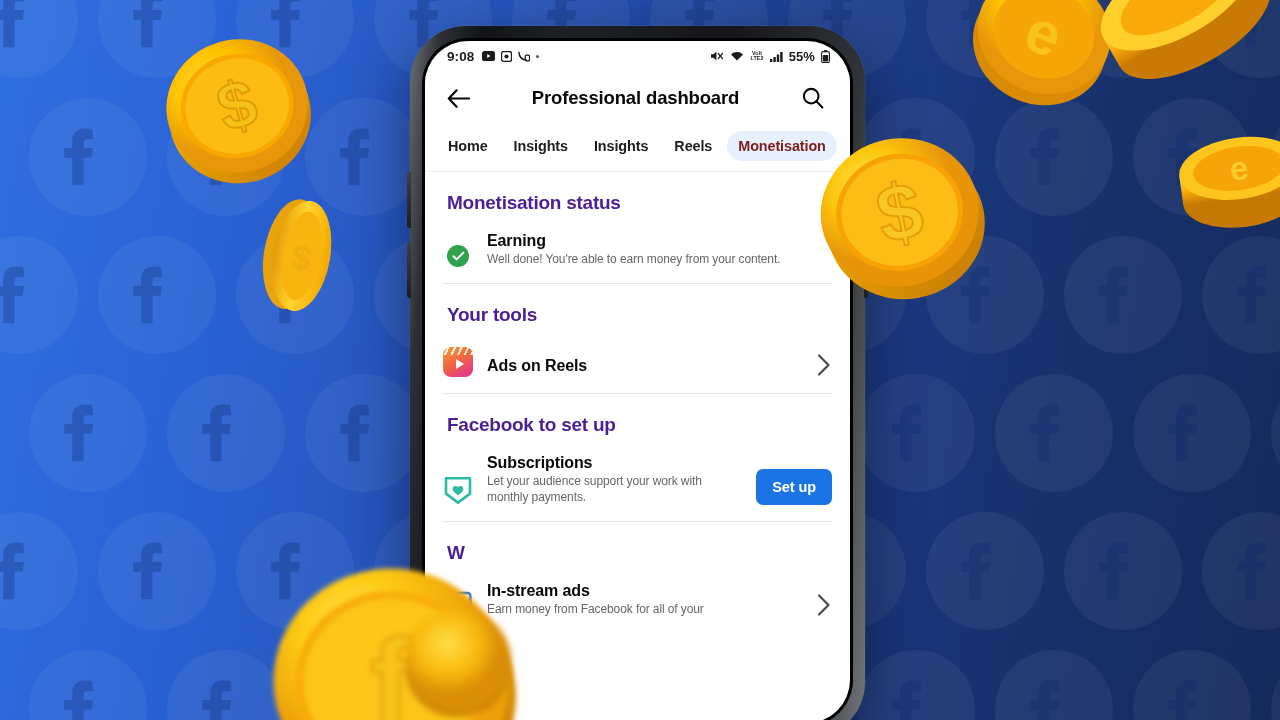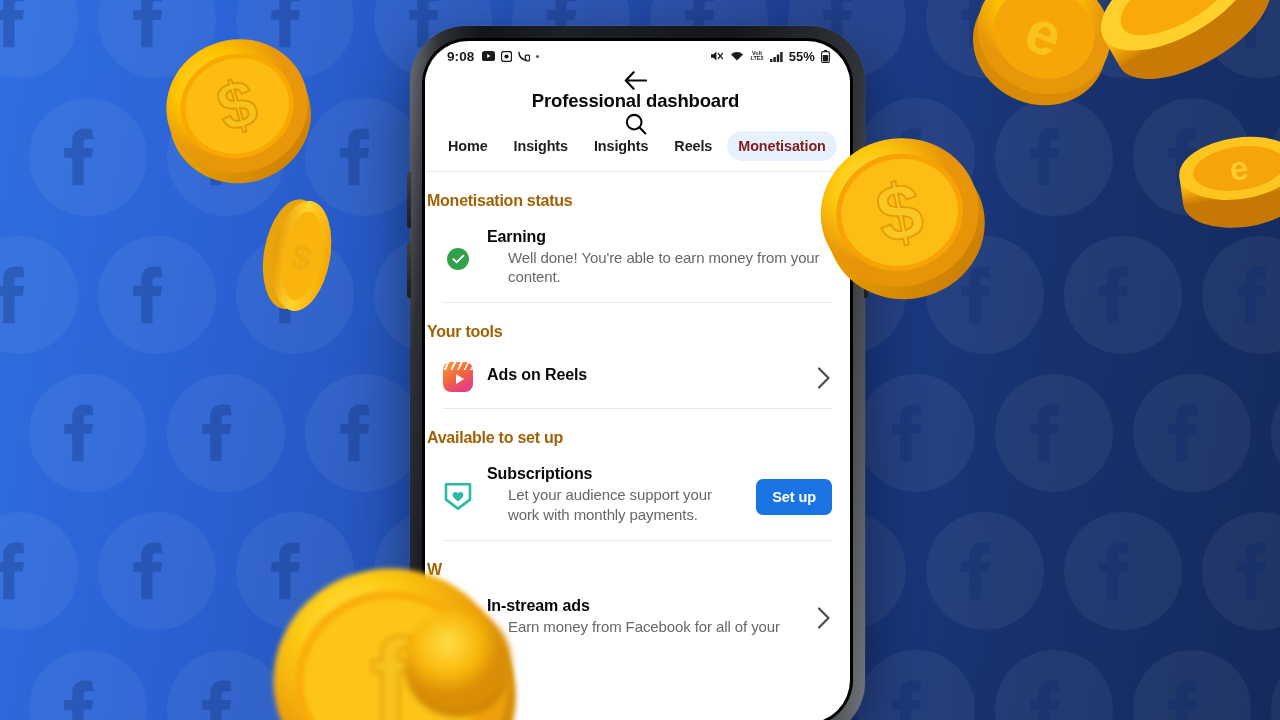--- a/index.html
+++ b/index.html
@@ -88,21 +88,20 @@
     font-size: 5.4px; line-height: 5px; font-weight: 700;
     display: flex; flex-direction: column; align-items: center; color: #1b1b1b;
   }
 
   
   .appbar {
     height: 54px;
     display: flex; align-items: center;
     padding: 0 20px 0 16px;
     background: #fff;
-    flex-direction: column;
   }
   .back-btn { width: 34px; height: 34px; display:flex; align-items:center; justify-content:center; }
   .appbar-title {
     flex: 1; text-align: center;
     font-size: 18.5px; font-weight: 600; color: #080809;
     letter-spacing: -.15px;
   }
   .search-btn { width: 34px; height: 34px; display:flex; align-items:center; justify-content:center; }
 
   
@@ -116,35 +115,35 @@
   .tab {
     font-size: 14.4px; font-weight: 600; color: #1c1e21;
     padding: 7px 11px; border-radius: 16px;
     letter-spacing: -.1px;
   }
   .tab.active { color: #7f1d1d; background: #e7f0fd; }
 
   
   .content { background: #fff; }
   .section-title {
-    font-size: 16px; font-weight: 700; color: #a16207;
-    padding: 20px 18px 10px 2px; letter-spacing: -.25px;
+    font-size: 19px; font-weight: 700; color: #4c1d95;
+    padding: 20px 18px 10px 22px; letter-spacing: -.25px;
   }
   .row {
-    display: flex; align-items: center; gap: 14px;
+    display: flex; align-items: flex-end; gap: 14px;
     padding: 8px 18px 16px 18px;
   }
   .row-icon { flex: 0 0 auto; width: 30px; display:flex; justify-content:center; padding-top:3px;}
   .row-body { flex: 1 1 auto; min-width: 0; }
   .row-title {
     font-size: 16px; font-weight: 600; color: #080809; letter-spacing: -.1px;
     margin-bottom: 2px;
   }
   .row-desc {
-    font-size: 15px; color: #65676b; line-height: 1.28; letter-spacing: -.1px; margin-left: 21px;
+    font-size: 12px; color: #65676b; line-height: 1.28; letter-spacing: -.1px;
   }
   .row-chevron { flex: 0 0 auto; display: flex; align-items: center; padding-top: 4px; }
   .row-action { flex: 0 0 auto; padding-top: 4px; }
   .setup-btn {
     background: #1b74e4; color: #fff;
     font-size: 14.5px; font-weight: 700;
     border: none; border-radius: 7px;
     padding: 10px 16px; cursor: pointer;
     letter-spacing: -.1px;
   }
@@ -684,21 +683,21 @@
               <div class="row-body">
                 <div class="row-title">Ads on Reels</div>
               </div>
               <span class="row-chevron">
                 <svg width="16" height="24" viewBox="0 0 16 24">
                   <path d="M3 2.5 12.5 12 3 21.5" fill="none" stroke="#4a4c50" stroke-width="2.2" stroke-linecap="round" stroke-linejoin="round"></path>
                 </svg>
               </span>
             </div>
             <div class="divider"></div>
-            <div class="section-title">Available to set up</div>
+            <div class="section-title">Facebook to set up</div>
             <div class="row">
               <div class="row-icon">
                 <span class="subs-ico">
                   <svg width="28" height="30" viewBox="0 0 28 30">
                     <path d="M2 3.2h24v15.4L14 27.6 2 18.6z" fill="none" stroke="#2abba7" stroke-width="2.6" stroke-linejoin="round"></path>
                     <path d="M14 20.4c-3.4-2.6-5.4-4.3-5.4-6.4 0-1.7 1.3-2.9 2.9-2.9 1 0 1.9.5 2.5 1.3.6-.8 1.5-1.3 2.5-1.3 1.6 0 2.9 1.2 2.9 2.9 0 2.1-2 3.8-5.4 6.4z" fill="#2abba7"></path>
                   </svg>
                 </span>
               </div>
               <div class="row-body">

